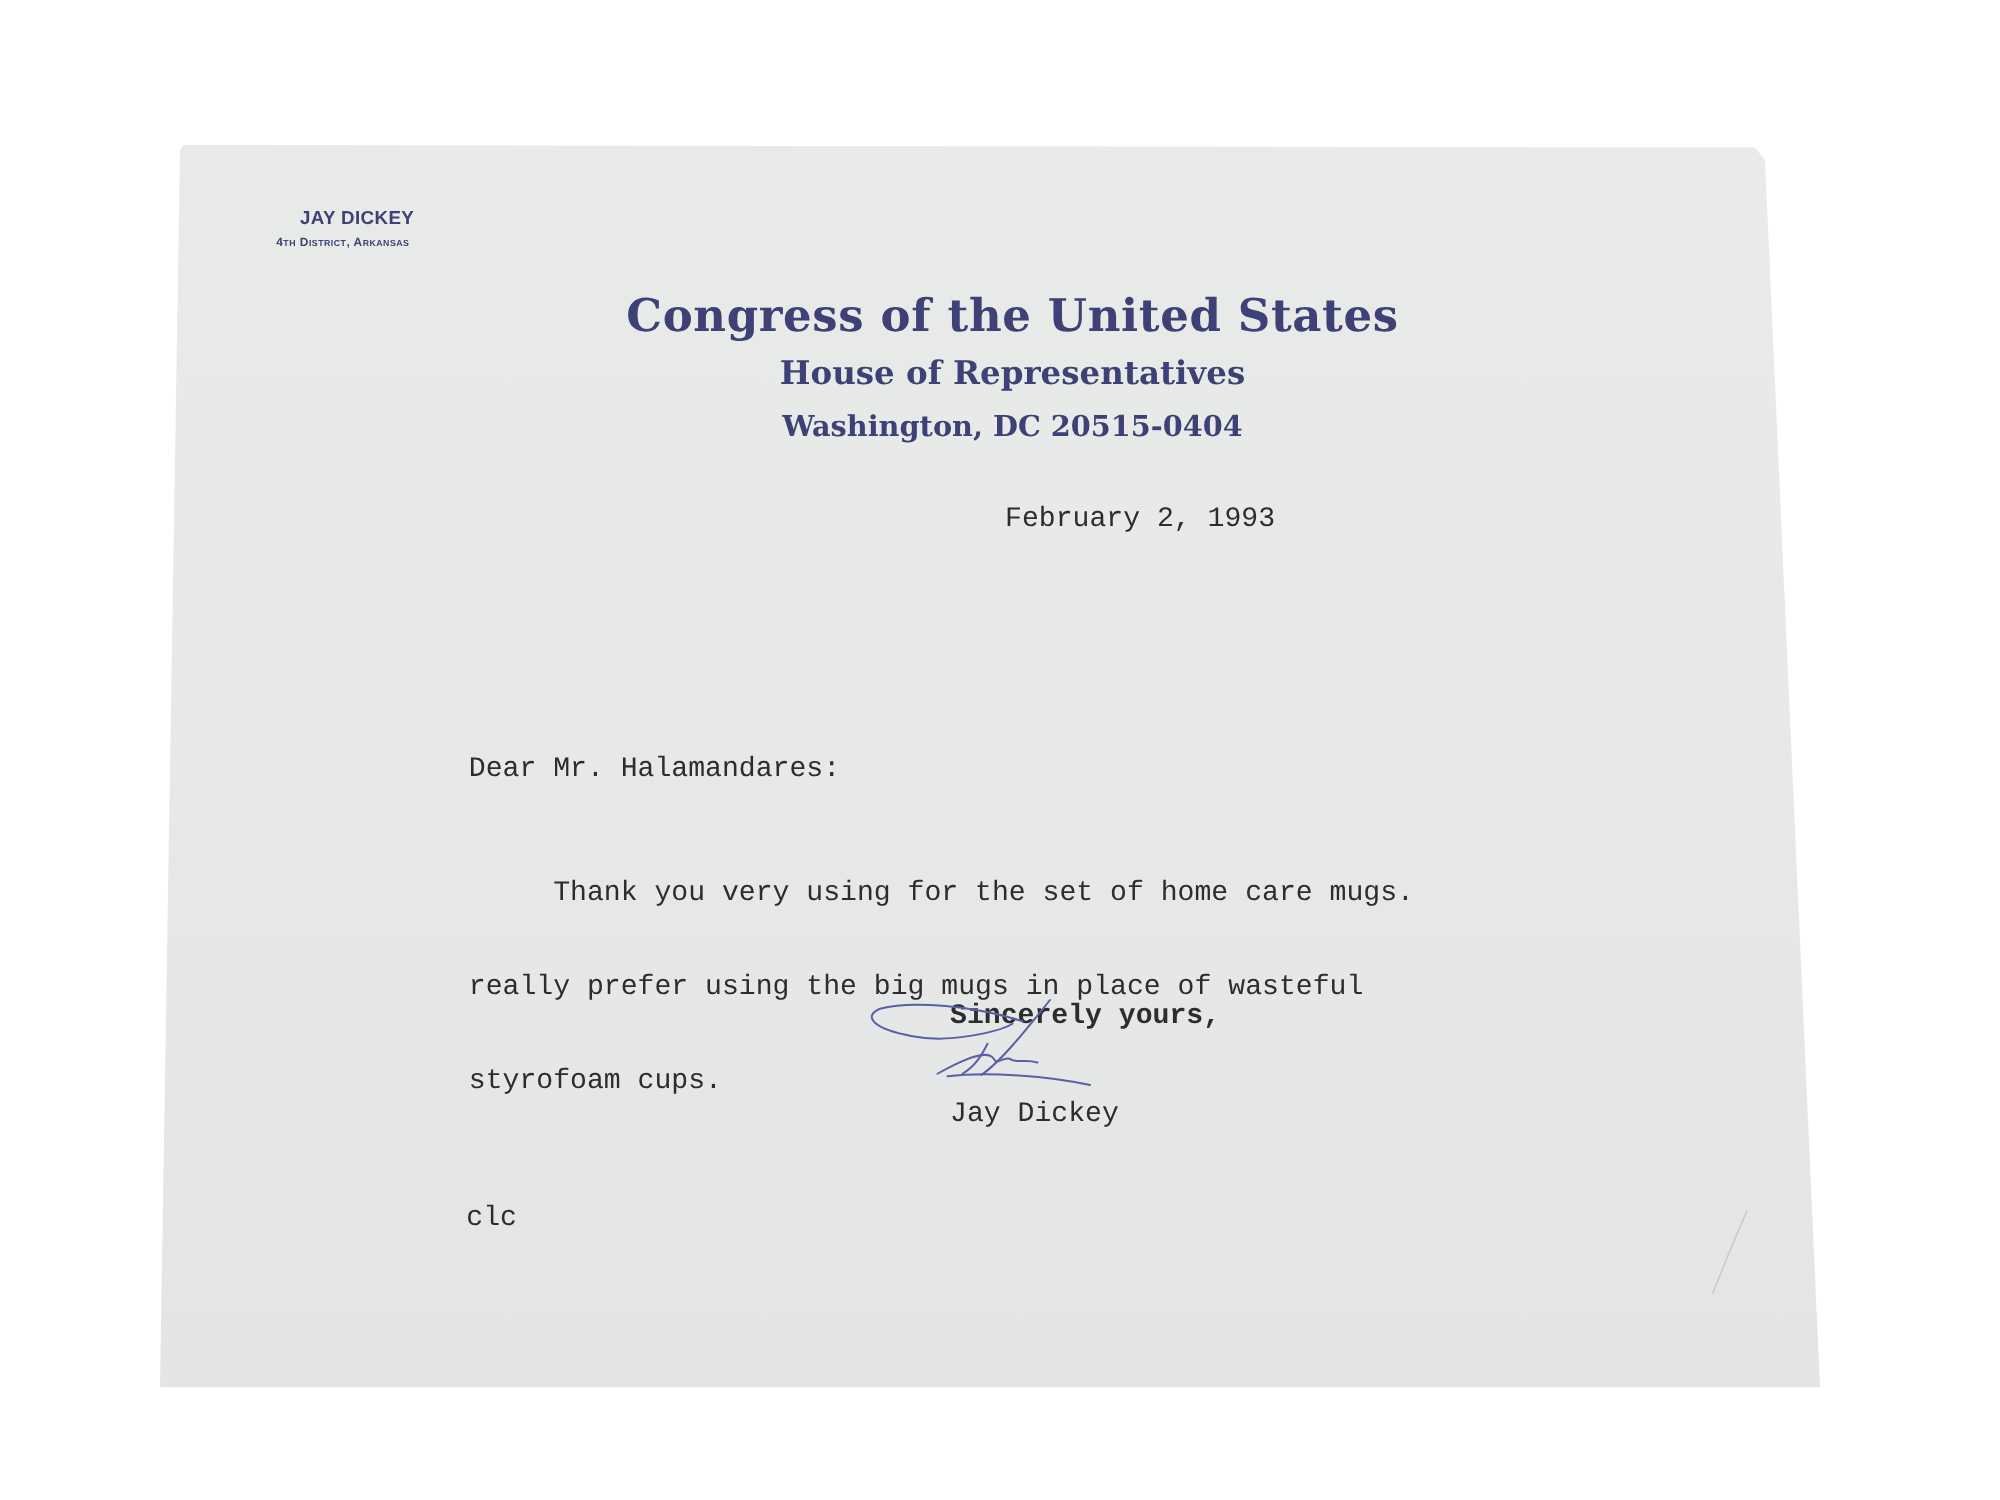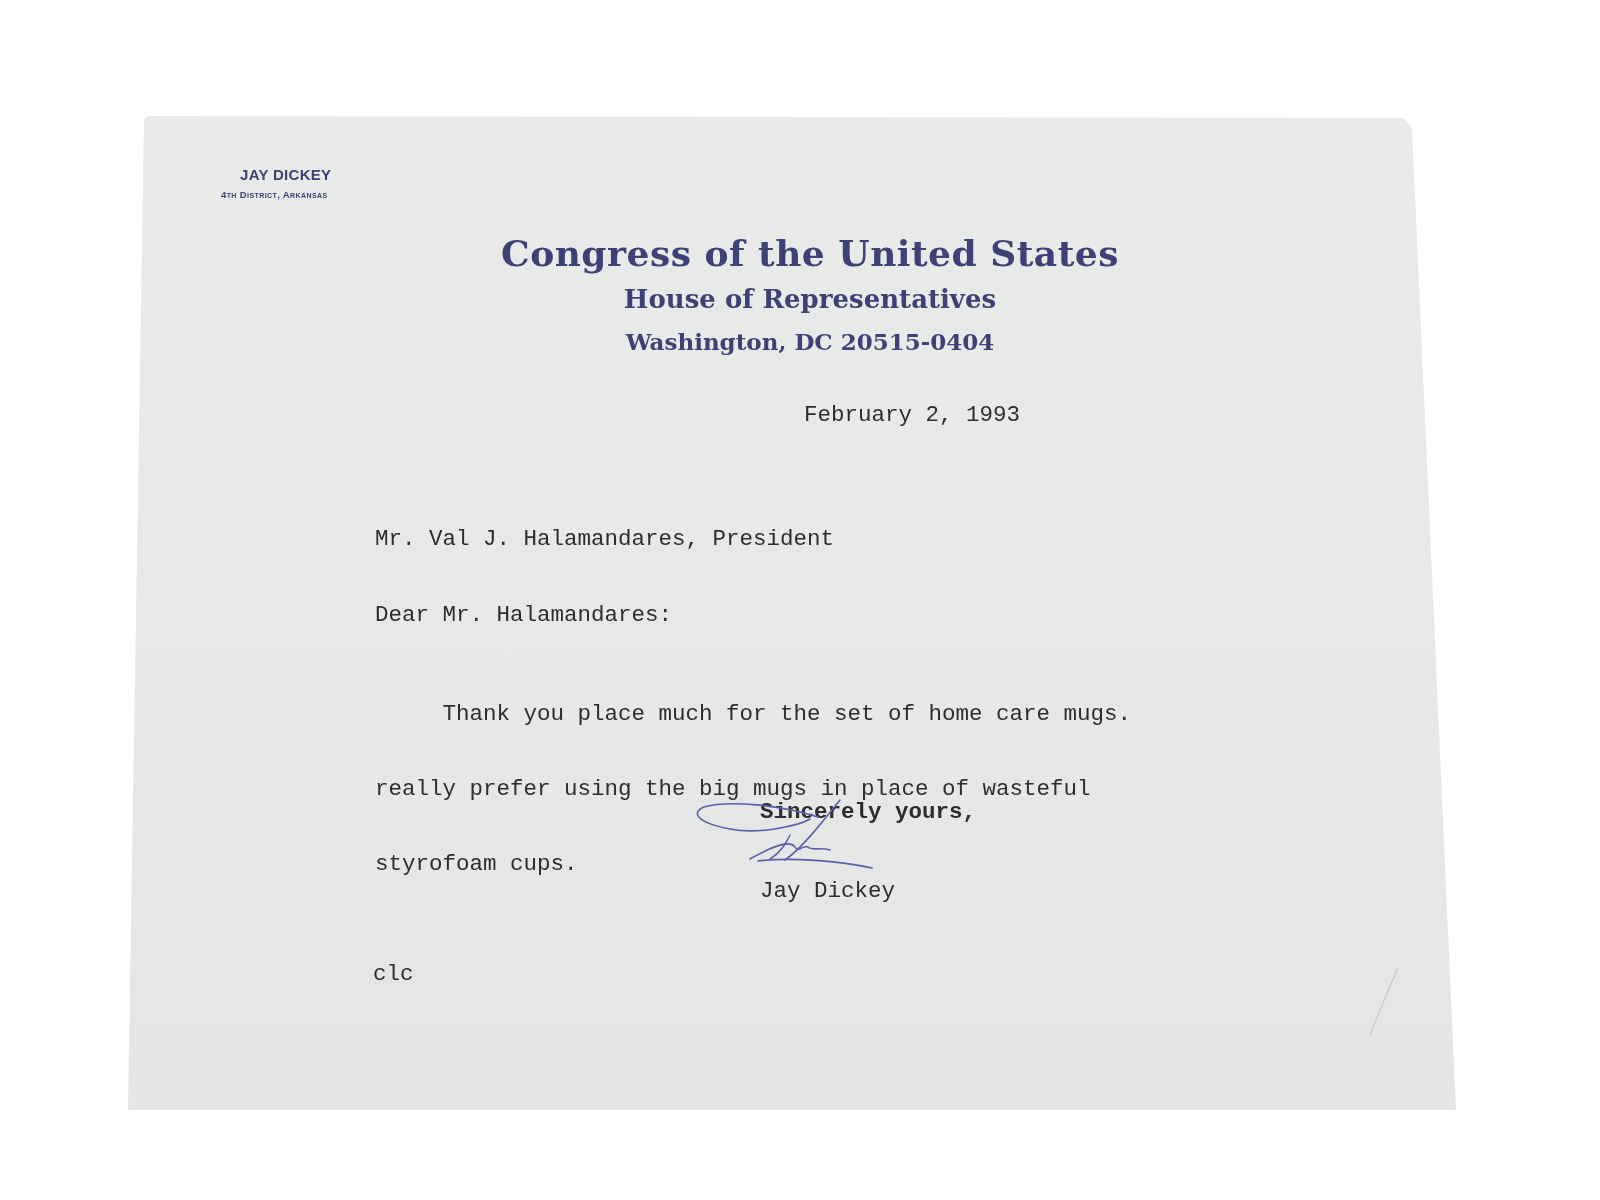--- a/index.html
+++ b/index.html
@@ -58,27 +58,26 @@
 <div class="abs member-name">JAY DICKEY</div>
 <div class="abs member-district">4th District, Arkansas</div>
 
 <div class="abs lh lh-1">Congress of the United States</div>
 <div class="abs lh lh-2">House of Representatives</div>
 <div class="abs lh lh-3">Washington, DC 20515-0404</div>
 
 <div class="abs typed date">February 2, 1993</div>
 
 <div class="abs typed addr">
-  <div>Mr. Val J. Halamandares, President</div>
 </div>
 
 <div class="abs typed salute">Dear Mr. Halamandares:</div>
 
 <div class="abs typed body">
-  <div>     Thank you place much for the set of home care mugs.</div>
+  <div>     Thank you very using for the set of home care mugs.</div>
   <div>really prefer using the big mugs in place of wasteful</div>
   <div>styrofoam cups.</div>
 </div>
 
 <div class="abs typed closing">Sincerely yours,</div>
 
 <svg class="sig" viewBox="0 0 200 80">
   <g fill="none" stroke="#5a5fa8" stroke-width="1.6" stroke-linecap="round">
     <path d="M150 5 C 130 30, 110 55, 95 65"></path>
     <path d="M128 22 C 90 10, 40 5, 14 12 C 0 18, 8 28, 40 34 C 70 40, 110 30, 120 24"></path>

